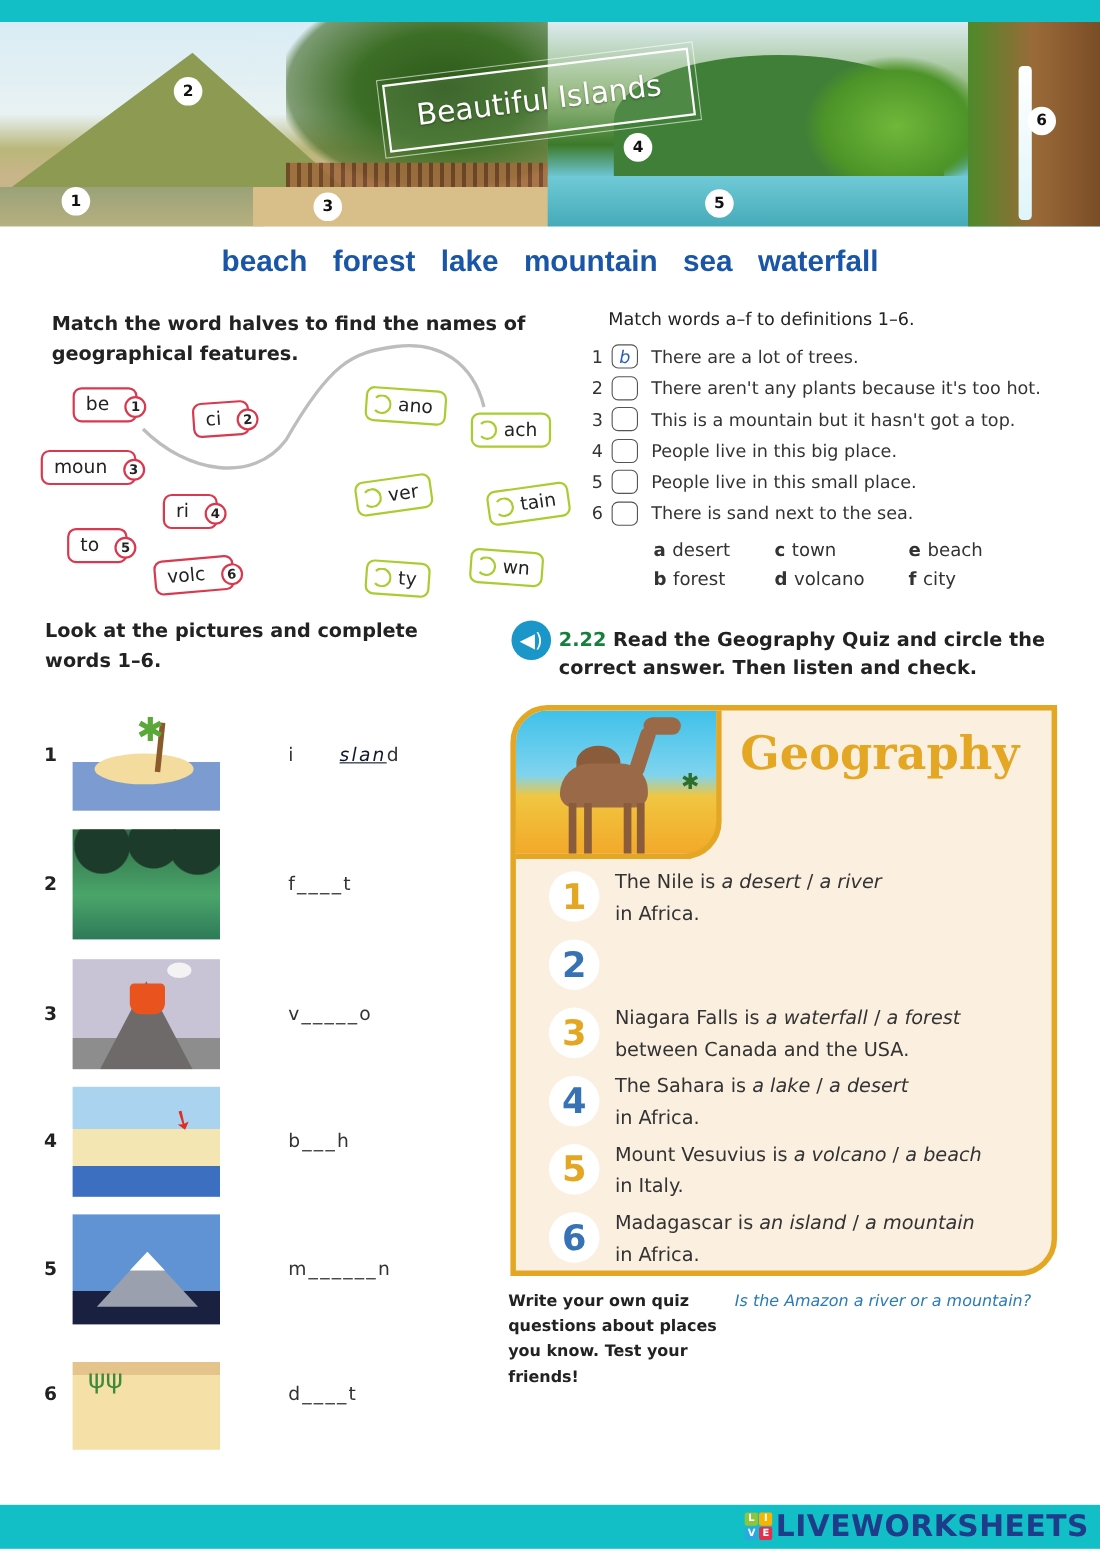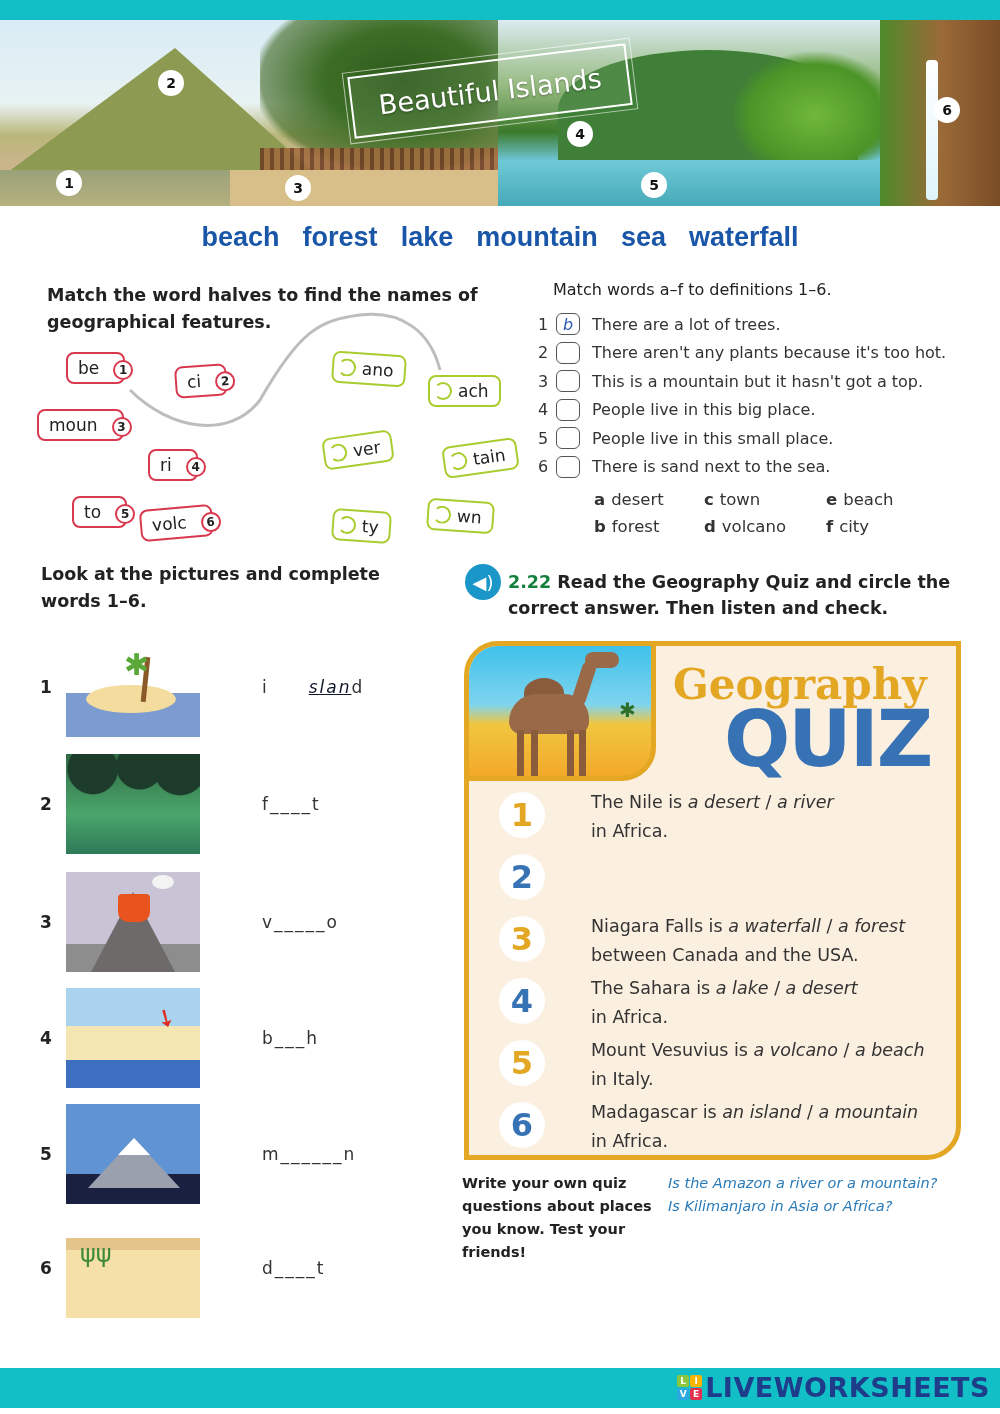--- a/index.html
+++ b/index.html
@@ -69,21 +69,21 @@
   .camel-body { position: absolute; left: 40px; top: 48px; width: 80px; height: 40px; background: #9a6a48; border-radius: 45px 40px 20px 20px; }
   .camel-hump { position: absolute; left: 55px; top: 32px; width: 40px; height: 30px; background: #8a5c3c; border-radius: 50% 50% 0 0; }
   .camel-neck { position: absolute; left: 108px; top: 15px; width: 14px; height: 45px; background: #9a6a48; transform: rotate(18deg); border-radius: 6px; }
   .camel-head { position: absolute; left: 116px; top: 6px; width: 34px; height: 16px; background: #9a6a48; border-radius: 10px; }
   .camel-leg { position: absolute; top: 84px; width: 7px; height: 50px; background: #8a5c3c; }
   .palm { position: absolute; font-size: 20px; color: #2b6f2a; }
   .quiz-geo { position: absolute; left: 204px; top: 14px; font-family: "DejaVu Serif", serif; font-weight: bold; font-size: 42px; color: #e3a724; }
   .quiz-quiz { position: absolute; left: 255px; top: 48px; font-family: "DejaVu Sans", sans-serif; font-weight: bold; font-size: 78px; color: #3772b4; letter-spacing: -2px; }
   .q-item { position: absolute; left: 30px; display: flex; align-items: flex-start; }
   .q-num { width: 46px; height: 46px; border-radius: 50%; background: #fff; display: flex; align-items: center; justify-content: center; font-weight: bold; font-size: 32px; margin-right: 14px; margin-top: 4px; }
-  .q-text { font-size: 17.5px; line-height: 29px; color: #333; margin-left: 32px; }
+  .q-text { font-size: 17.5px; line-height: 29px; color: #333; }
   .q-text i { font-style: italic; }
   .write-own { position: absolute; left: 462px; top: 1172px; width: 200px; font-size: 14.5px; line-height: 23px; font-weight: bold; color: #222; }
   .examples { position: absolute; left: 668px; top: 1172px; font-size: 14.5px; line-height: 23px; font-style: italic; color: #2a7bb8; }
 </style>
 </head>
 <body>
 
 <div class="top-bar"></div>
 
 <div class="hero">
@@ -136,21 +136,21 @@
     <span class="knob">2</span>
   </div>
 <div class="puzzle red" style="left:37px;top:409px;">
     <span>moun</span>
     <span class="knob">3</span>
   </div>
 <div class="puzzle red" style="left:148px;top:449px;">
     <span>ri</span>
     <span class="knob">4</span>
   </div>
-<div class="puzzle red" style="left:72px;top:480px;margin-top:16px;">
+<div class="puzzle red" style="left:61px;top:480px;">
     <span>to</span>
     <span class="knob">5</span>
   </div>
 <div class="puzzle red" style="left:140px;top:507px;transform:rotate(-5deg);">
     <span>volc</span>
     <span class="knob">6</span>
   </div>
 
 <div class="puzzle green" style="left:332px;top:353px;transform:rotate(4deg);">
     <span class="socket"></span>
@@ -279,21 +279,20 @@
       <div class="camel-body"></div>
       <div class="camel-neck"></div>
       <div class="camel-head"></div>
     <div class="camel-leg" style="left:48px;"></div>
       <div class="camel-leg" style="left:62px;"></div>
       <div class="camel-leg" style="left:98px;"></div>
       <div class="camel-leg" style="left:110px;"></div>
     <div class="palm" style="left:150px;top:52px;">✱</div>
   </div>
   <div class="quiz-geo">Geography</div>
-  <div class="quiz-quiz">QUIZ</div>
 
   <div class="q-item" style="top:142px;">
     <span class="q-num" style="color:#e3a724;">1</span>
     <div class="q-text"><span>The Nile is </span><i>a desert</i> / <i>a river</i><br><span>in Africa.</span></div>
   </div>
   <div class="q-item" style="top:204px;">
     <span class="q-num" style="color:#3772b4;">2</span>
   </div>
   <div class="q-item" style="top:266px;">
     <span class="q-num" style="color:#e3a724;">3</span>
@@ -309,21 +308,20 @@
   </div>
   <div class="q-item" style="top:452px;">
     <span class="q-num" style="color:#3772b4;">6</span>
     <div class="q-text"><span>Madagascar is </span><i>an island</i> / <i>a mountain</i><br><span>in Africa.</span></div>
   </div>
 </div>
 
 <div class="write-own">Write your own quiz questions about places you know. Test your friends!</div>
 <div class="examples">
   <div>Is the Amazon a river or a mountain?</div>
-  <div>Is Kilimanjaro in Asia or Africa?</div>
 </div>
 
 <div class="bottom-bar">
   <div class="brand">
     <div class="brand-grid">
       <span style="background:#8cc63f;">L</span>
       <span style="background:#f7b500;">I</span>
       <span style="background:#29a9e0;">V</span>
       <span style="background:#e3304f;">E</span>
     </div>

